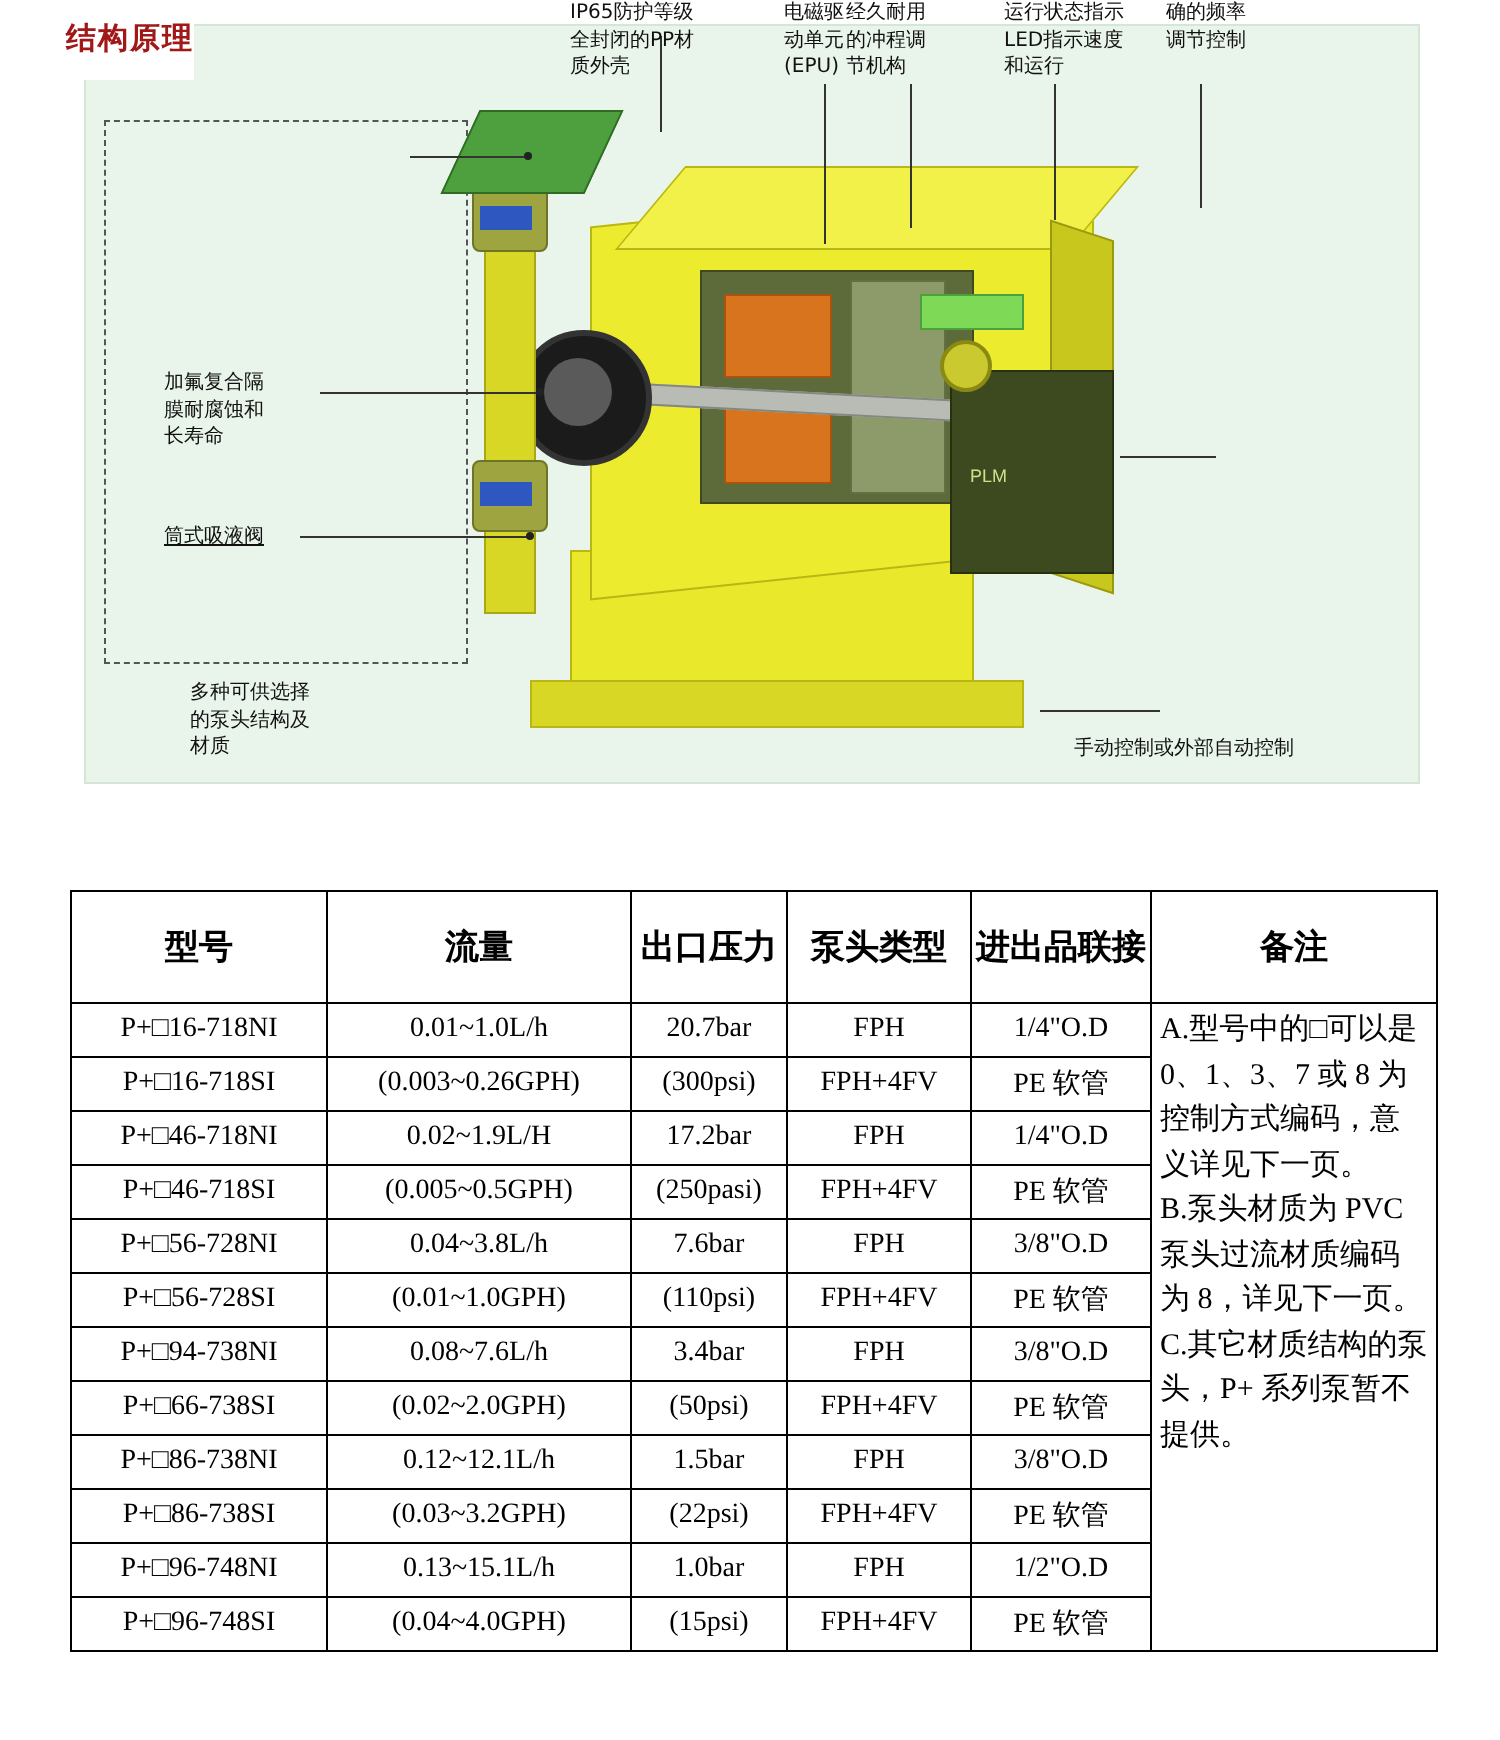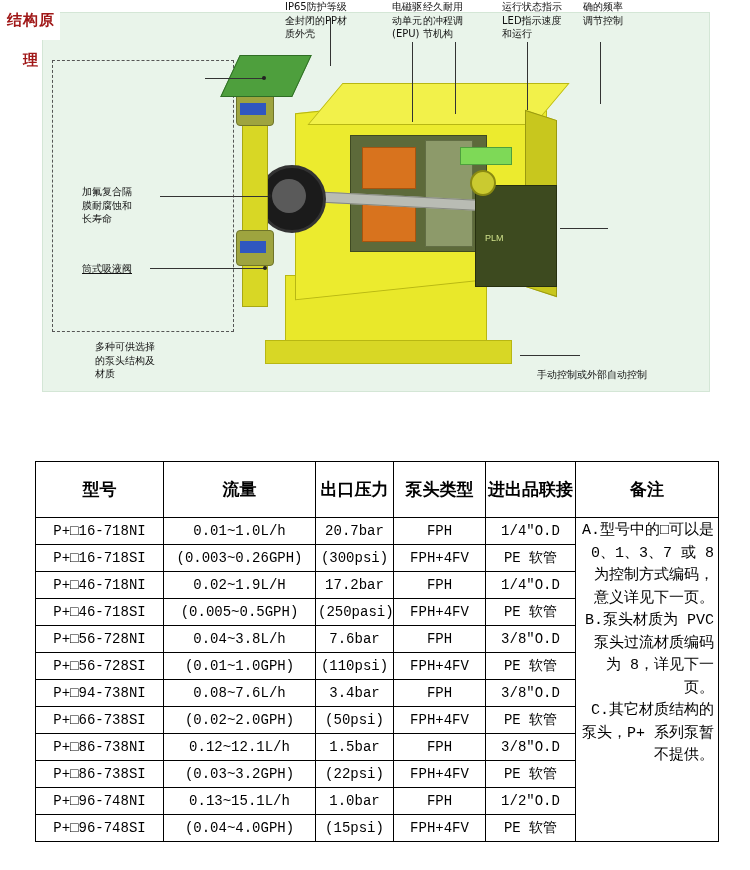--- a/index.html
+++ b/index.html
@@ -34,30 +34,30 @@
     top: 12px;
     width: 666px;
     height: 378px;
     background: #e9f4ea;
     border: 1px solid #d4e6d6;
   }
   .corner-label {
     position: absolute;
     left: 0px;
     top: 0px;
-    width: 60px;
+    width: 97px;
     height: 40px;
     background: #ffffff;
     color: #a01818;
     font-family: Liberation Serif, serif;
     font-size: 15px;
     font-weight: bold;
     letter-spacing: 1px;
     line-height: 40px;
-    text-align: center;
+    text-align: right;
     padding-left: 2px;
     box-sizing: border-box;
   }
 
   
   .pump {
     position: absolute;
     left: 230px;
     top: 55px;
     width: 360px;
@@ -313,24 +313,24 @@
     font-size: 26px;
     font-weight: bold;
     color: #2f6fd0;
     letter-spacing: 2px;
   }
 
   
   .spec-table {
     position: absolute;
     left: 35px;
-    top: 461px;
+    top: 445px;
     width: 683px;
     border-collapse: collapse;
-    font-family: Liberation Mono, monospace;
+    font-family: Liberation Serif, serif;
     table-layout: fixed;
     padding-left: 36px;
   }
   .spec-table td, .spec-table th {
     border: 1px solid #000;
     text-align: center;
     vertical-align: middle;
     font-size: 14px;
     padding: 1px 2px;
     height: 27px;
@@ -343,21 +343,21 @@
   }
   .col-model { width: 128px; }
   .col-flow  { width: 152px; }
   .col-press { width: 78px; }
   .col-head  { width: 92px; }
   .col-conn  { width: 90px; }
   .col-note  { width: 143px; }
 
   .spec-table td.model { font-size: 14px; }
   .spec-table td.note {
-    text-align: right;
+    text-align: left;
     vertical-align: top;
     font-size: 15px;
     line-height: 1.5;
     padding: 2px 4px;
     white-space: pre-line;
   }
 </style>
 </head>
 <body>
 

